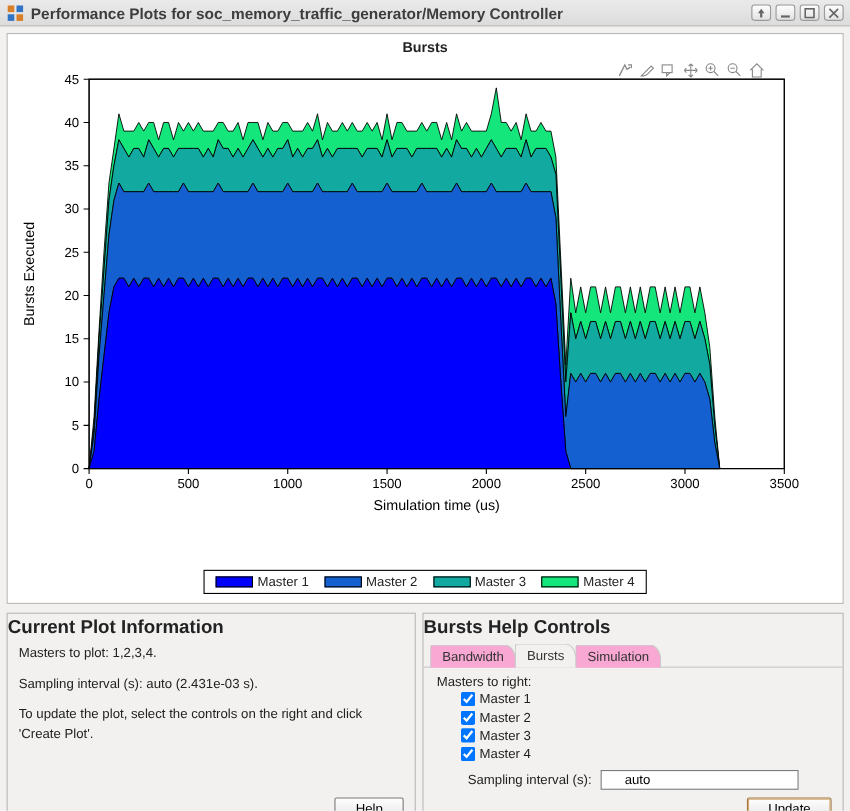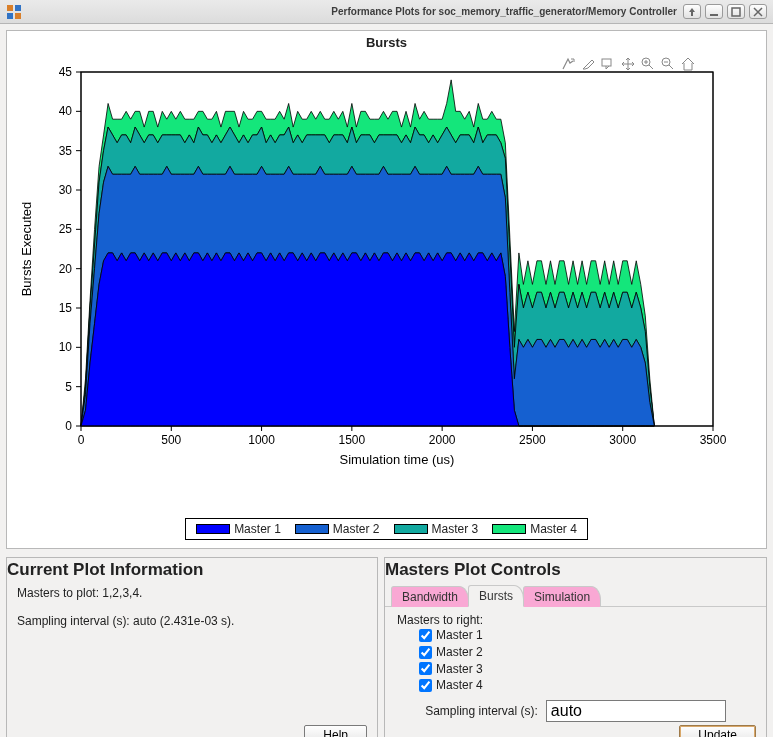--- a/index.html
+++ b/index.html
@@ -21,23 +21,23 @@
     align-items: center;
     padding: 0 6px;
     gap: 6px;
   }
   .titlebar .app-icon {
     width: 16px; height: 16px;
     display: flex; align-items: center; justify-content: center;
   }
   .titlebar .title {
     flex: 1;
-    text-align: right;
+    text-align: left;
     font-weight: bold;
-    font-size: 10px;
+    font-size: 14px;
     color: #3d3d3d;
   }
   .titlebar .win-controls {
     display: flex; gap: 4px;
   }
   .winbtn {
     width: 18px; height: 15px;
     border: 1px solid #9a9a9a;
     background: linear-gradient(#fefefe,#e2e2e2);
     border-radius: 3px;
@@ -144,22 +144,22 @@
   }
   .right-body {
     padding: 6px 12px;
     font-size: 12px;
   }
   .cbrow { display: flex; align-items: center; gap: 4px; margin-left: 22px; line-height: 1.4; }
   .cbrow input { margin: 0; }
   .samp-row { display: flex; align-items: center; gap: 8px; margin-top: 6px; justify-content: center; }
   .samp-row input[type=text] {
     width: 180px;
-    font-size: 16px;
-    padding: 1px 4px;
+    font-size: 12px;
+    padding: 1px 21px;
     border: 1px solid #7a7a7a;
     background: #fff;
   }
   .btn {
     border: 1px solid #7a7a7a;
     background: linear-gradient(#fefefe,#e6e6e6);
     padding: 2px 18px;
     font-size: 12px;
     border-radius: 2px;
   }
@@ -308,28 +308,29 @@
         </div>
     </div>
   </div>
 
   <div class="lower">
     <div class="panel left-panel">
       <div class="panel-title">Current Plot Information</div>
       <div class="body">
         <p>Masters to plot: 1,2,3,4.</p>
         <p>Sampling interval (s): auto (2.431e-03 s).</p>
+        <p>To update the plot, select the controls on the right and click 'Create Plot'.</p>
       </div>
       <div class="help-holder">
         <button class="btn">Help</button>
       </div>
     </div>
 
     <div class="panel right-panel">
-      <div class="panel-title">Masters Plot Controls</div>
+      <div class="panel-title">Bursts Help Controls</div>
       <div class="tabs">
         <div class="tab">Bandwidth</div>
         <div class="tab active">Bursts</div>
         <div class="tab">Simulation</div>
       </div>
       <div class="right-body">
         <div>Masters to right:</div>
         <div class="cbrow">
           <input type="checkbox" checked="" style="">
           <span>Master 1</span>

